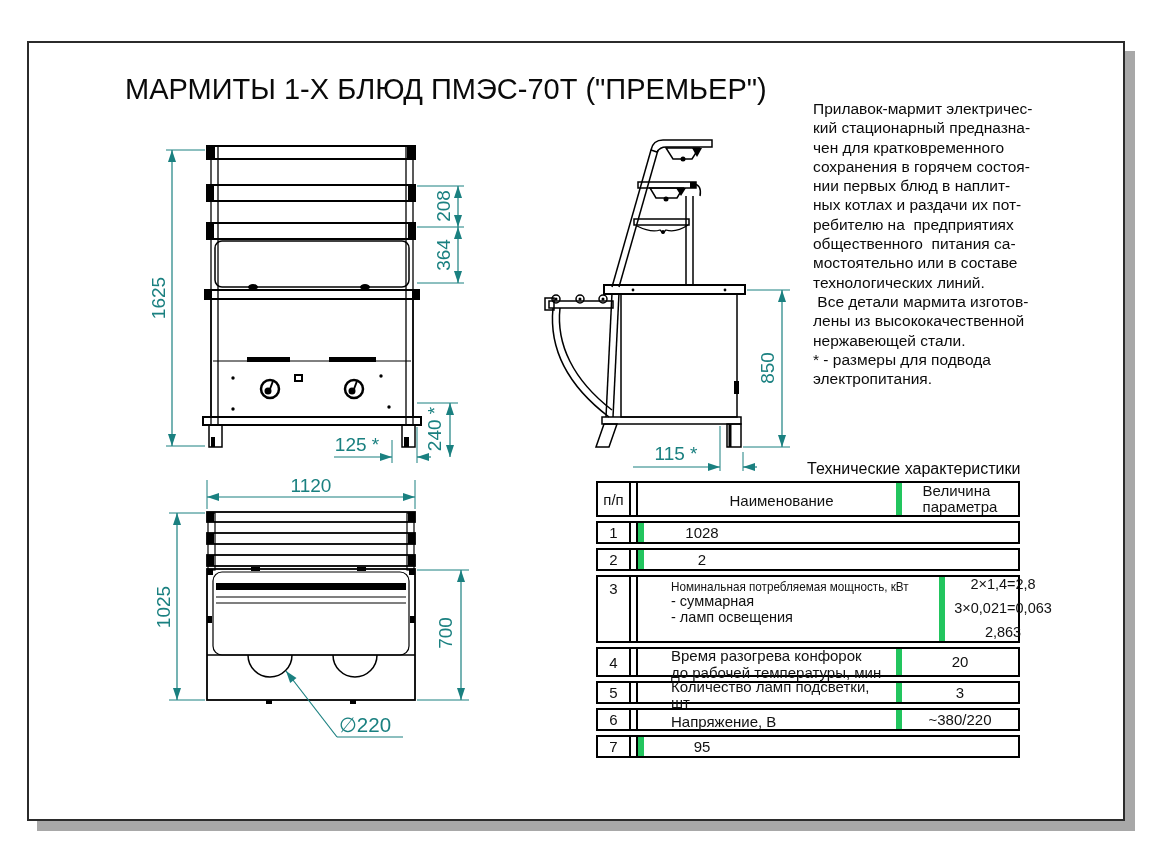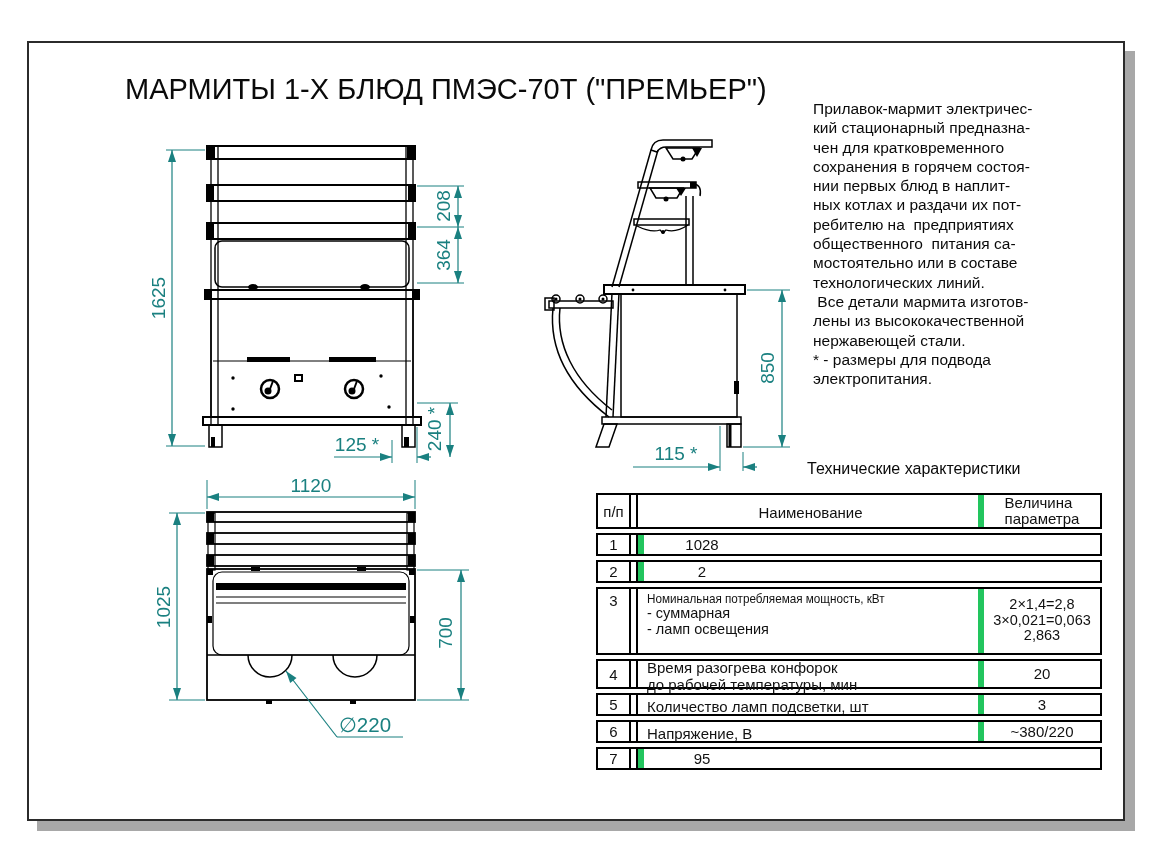--- a/index.html
+++ b/index.html
@@ -5,30 +5,30 @@
   html,body{margin:0;padding:0;background:#fff;}
   #page{position:relative;width:1156px;height:868px;background:#fff;overflow:hidden;
         font-family:"Liberation Sans",sans-serif;color:#111;}
   #panel{position:absolute;left:27px;top:41px;width:1094px;height:776px;background:#fff;
          border:2px solid #2b2b2b;box-shadow:10px 10px 0 0 #a8a8a8;}
   .abs{position:absolute;}
   #title{left:96px;top:30px;font-size:29px;white-space:nowrap;color:#0a0a0a;}
   #descr{left:784px;top:56px;width:250px;font-size:15.5px;line-height:19.3px;white-space:pre;color:#0a0a0a;}
   #tech-label{left:778px;top:417px;font-size:16px;color:#0a0a0a;}
   
-  #spec-table{left:567px;top:450px;width:506px;}
+  #spec-table{left:567px;top:438px;width:424px;}
   .trow{display:flex;border:2px solid #000;margin-bottom:4px;background:#fff;box-sizing:border-box;align-items:stretch;}
   .c1{width:31px;display:flex;align-items:center;justify-content:center;border-right:2px solid #000;font-size:15px;flex:none;}
   .cgap{width:5px;border-right:2px solid #000;flex:none;}
-  .c2{flex:1;display:flex;flex-direction:column;justify-content:center;padding:6px 4px 1px 9px;font-size:15px;white-space:pre-line;line-height:16.5px;}
+  .c2{flex:1;display:flex;flex-direction:column;justify-content:center;padding:6px 4px 1px 9px;font-size:15px;white-space:pre-line;line-height:16.5px;margin-left:24px;}
   .c3{width:116px;border-left:6px solid #22c55e;display:flex;flex-direction:column;align-items:center;justify-content:center;font-size:15px;flex:none;line-height:16px;}
   .h36{height:36px}.h23{height:23px}.h68{height:68px}.h30{height:30px}
   .condensed{font-size:13px;transform:scaleX(.9);transform-origin:0 50%;white-space:nowrap;line-height:15px;}
   .items{font-size:14.5px;line-height:15.5px;}
-  .vbottom{justify-content:center;padding-bottom:1px;font-size:14.5px;line-height:15.5px;}
+  .vbottom{justify-content:space-between;padding-bottom:1px;font-size:14.5px;line-height:15.5px;}
   .c1top{align-items:flex-start;padding-top:3px;}
   svg text{font-family:"Liberation Sans",sans-serif;}
   .dim{fill:#1a8080;font-size:19px;}
   .dimS{stroke:#1a8080;stroke-width:1.2;fill:none;}
   .ext{stroke:#1a8080;stroke-width:1;fill:none;}
   .ln{stroke:#000;fill:none;}
 </style>
 </head>
 <body>
 

